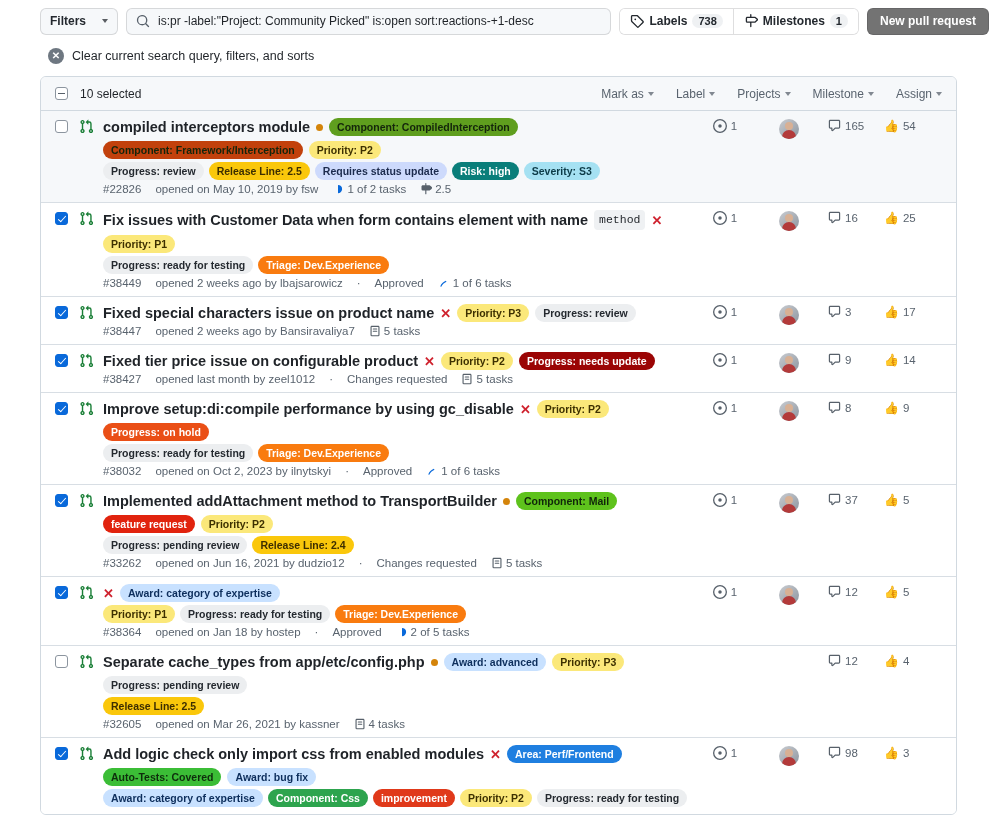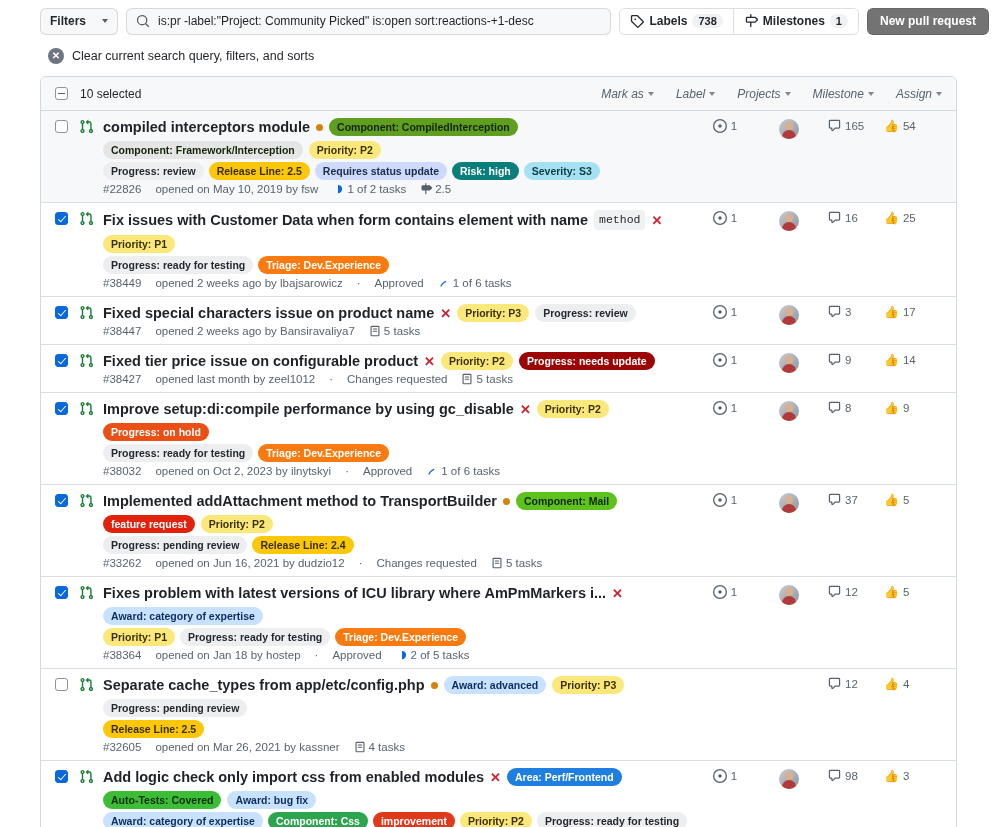--- a/index.html
+++ b/index.html
@@ -69,21 +69,21 @@
     background: #f6f8fa; border-bottom: 1px solid #d1d9e0;
     height: 34px; padding: 0 14px; font-size: 12px; color: #59636e; justify-content: flex-end;
   }
   .dash-box {
     width: 13px; height: 13px; border: 1px solid #8c959f; border-radius: 3px;
     display: flex; align-items: center; justify-content: center; cursor: pointer; background: #fff;
   }
   .dash-box::after { content: ""; width: 7px; height: 1.5px; background: #57606a; }
   .selected-label { margin-left: 12px; font-size: 12px; color: #1f2328; }
   .header-actions { margin-left: auto; display: flex; align-items: center; gap: 22px; }
-  .hdr-act { display: flex; align-items: center; gap: 4px; font-size: 12px; color: #59636e; cursor: pointer; font-style: italic; }
+  .hdr-act { display: flex; align-items: center; gap: 4px; font-size: 12px; color: #59636e; cursor: pointer; }
 
   
   .row { display: flex; padding: 7px 14px 7px 14px; border-top: 1px solid #d8dee4; position: relative; }
   .row:first-of-type { border-top: 0; }
   .row.sel { background: #ffffff; }
   .row.unsel { background: #f6f8fa; }
   .row-check { width: 24px; flex: none; padding-top: 2px; }
   .cb {
     width: 13px; height: 13px; border: 1px solid #8c959f; border-radius: 3px; background: #fff;
     display: block; cursor: pointer;
@@ -231,21 +231,21 @@
       <span class="cb "></span>
     </div>
     <div class="row-pricon"><span><svg width="15" height="15" viewBox="0 0 16 16" fill="#1a7f37">
                 <path d="M1.5 3.25a2.25 2.25 0 113 2.122v5.256a2.251 2.251 0 11-1.5 0V5.372A2.25 2.25 0 011.5 3.25m5.677-.177L9.573.677A.25.25 0 0110 .854V2.5h1A2.5 2.5 0 0113.5 5v5.628a2.251 2.251 0 11-1.5 0V5a1 1 0 00-1-1h-1v1.646a.25.25 0 01-.427.177L7.177 3.427a.25.25 0 010-.354M3.75 2.5a.75.75 0 100 1.5.75.75 0 000-1.5m0 9.5a.75.75 0 100 1.5.75.75 0 000-1.5m8.25.75a.75.75 0 101.5 0 .75.75 0 00-1.5 0"></path>
               </svg></span></div>
     <div class="row-main">
       <div class="title-line">
         <span class="pr-title">compiled interceptors module</span>
         <span class="dot-orange"></span>
               <span class="label" style="background:#5f9e1e;color:#14250b">Component: CompiledInterception</span>
-              <span class="label" style="background:#e5e5e5;color:#14250b">Component: Framework/Interception</span>
+              <span class="label" style="background:#c2410c;color:#14250b">Component: Framework/Interception</span>
               <span class="label" style="background:#fbe87a;color:#3d3000">Priority: P2</span>
       </div>
       <div class="labels-line">
               <span class="label" style="background:#eceef0;color:#24292f">Progress: review</span>
               <span class="label" style="background:#fac70b;color:#3d2e00">Release Line: 2.5</span>
               <span class="label" style="background:#cddafc;color:#1c2b4d">Requires status update</span>
               <span class="label" style="background:#0a7e7a;color:#ffffff">Risk: high</span>
               <span class="label" style="background:#a5e1f2;color:#0d3b47">Severity: S3</span>
             </div>
       <div class="subline">
@@ -592,21 +592,20 @@
   </div>
         <div class="row sel">
     <div class="row-check">
       <span class="cb on"></span>
     </div>
     <div class="row-pricon"><span><svg width="15" height="15" viewBox="0 0 16 16" fill="#1a7f37">
                 <path d="M1.5 3.25a2.25 2.25 0 113 2.122v5.256a2.251 2.251 0 11-1.5 0V5.372A2.25 2.25 0 011.5 3.25m5.677-.177L9.573.677A.25.25 0 0110 .854V2.5h1A2.5 2.5 0 0113.5 5v5.628a2.251 2.251 0 11-1.5 0V5a1 1 0 00-1-1h-1v1.646a.25.25 0 01-.427.177L7.177 3.427a.25.25 0 010-.354M3.75 2.5a.75.75 0 100 1.5.75.75 0 000-1.5m0 9.5a.75.75 0 100 1.5.75.75 0 000-1.5m8.25.75a.75.75 0 101.5 0 .75.75 0 00-1.5 0"></path>
               </svg></span></div>
     <div class="row-main">
       <div class="title-line">
-        <span class="pr-title">Fixes problem with latest versions of ICU library where AmPmMarkers i...</span>
         <span class="x-red">✕</span>
               <span class="label" style="background:#c8e1ff;color:#0d2e5c">Award: category of expertise</span>
       </div>
       <div class="labels-line">
               <span class="label" style="background:#fbe87a;color:#3d3000">Priority: P1</span>
               <span class="label" style="background:#eceef0;color:#24292f">Progress: ready for testing</span>
               <span class="label" style="background:#f97b0f;color:#ffffff">Triage: Dev.Experience</span>
             </div>
       <div class="subline">
       <span>#38364</span>

